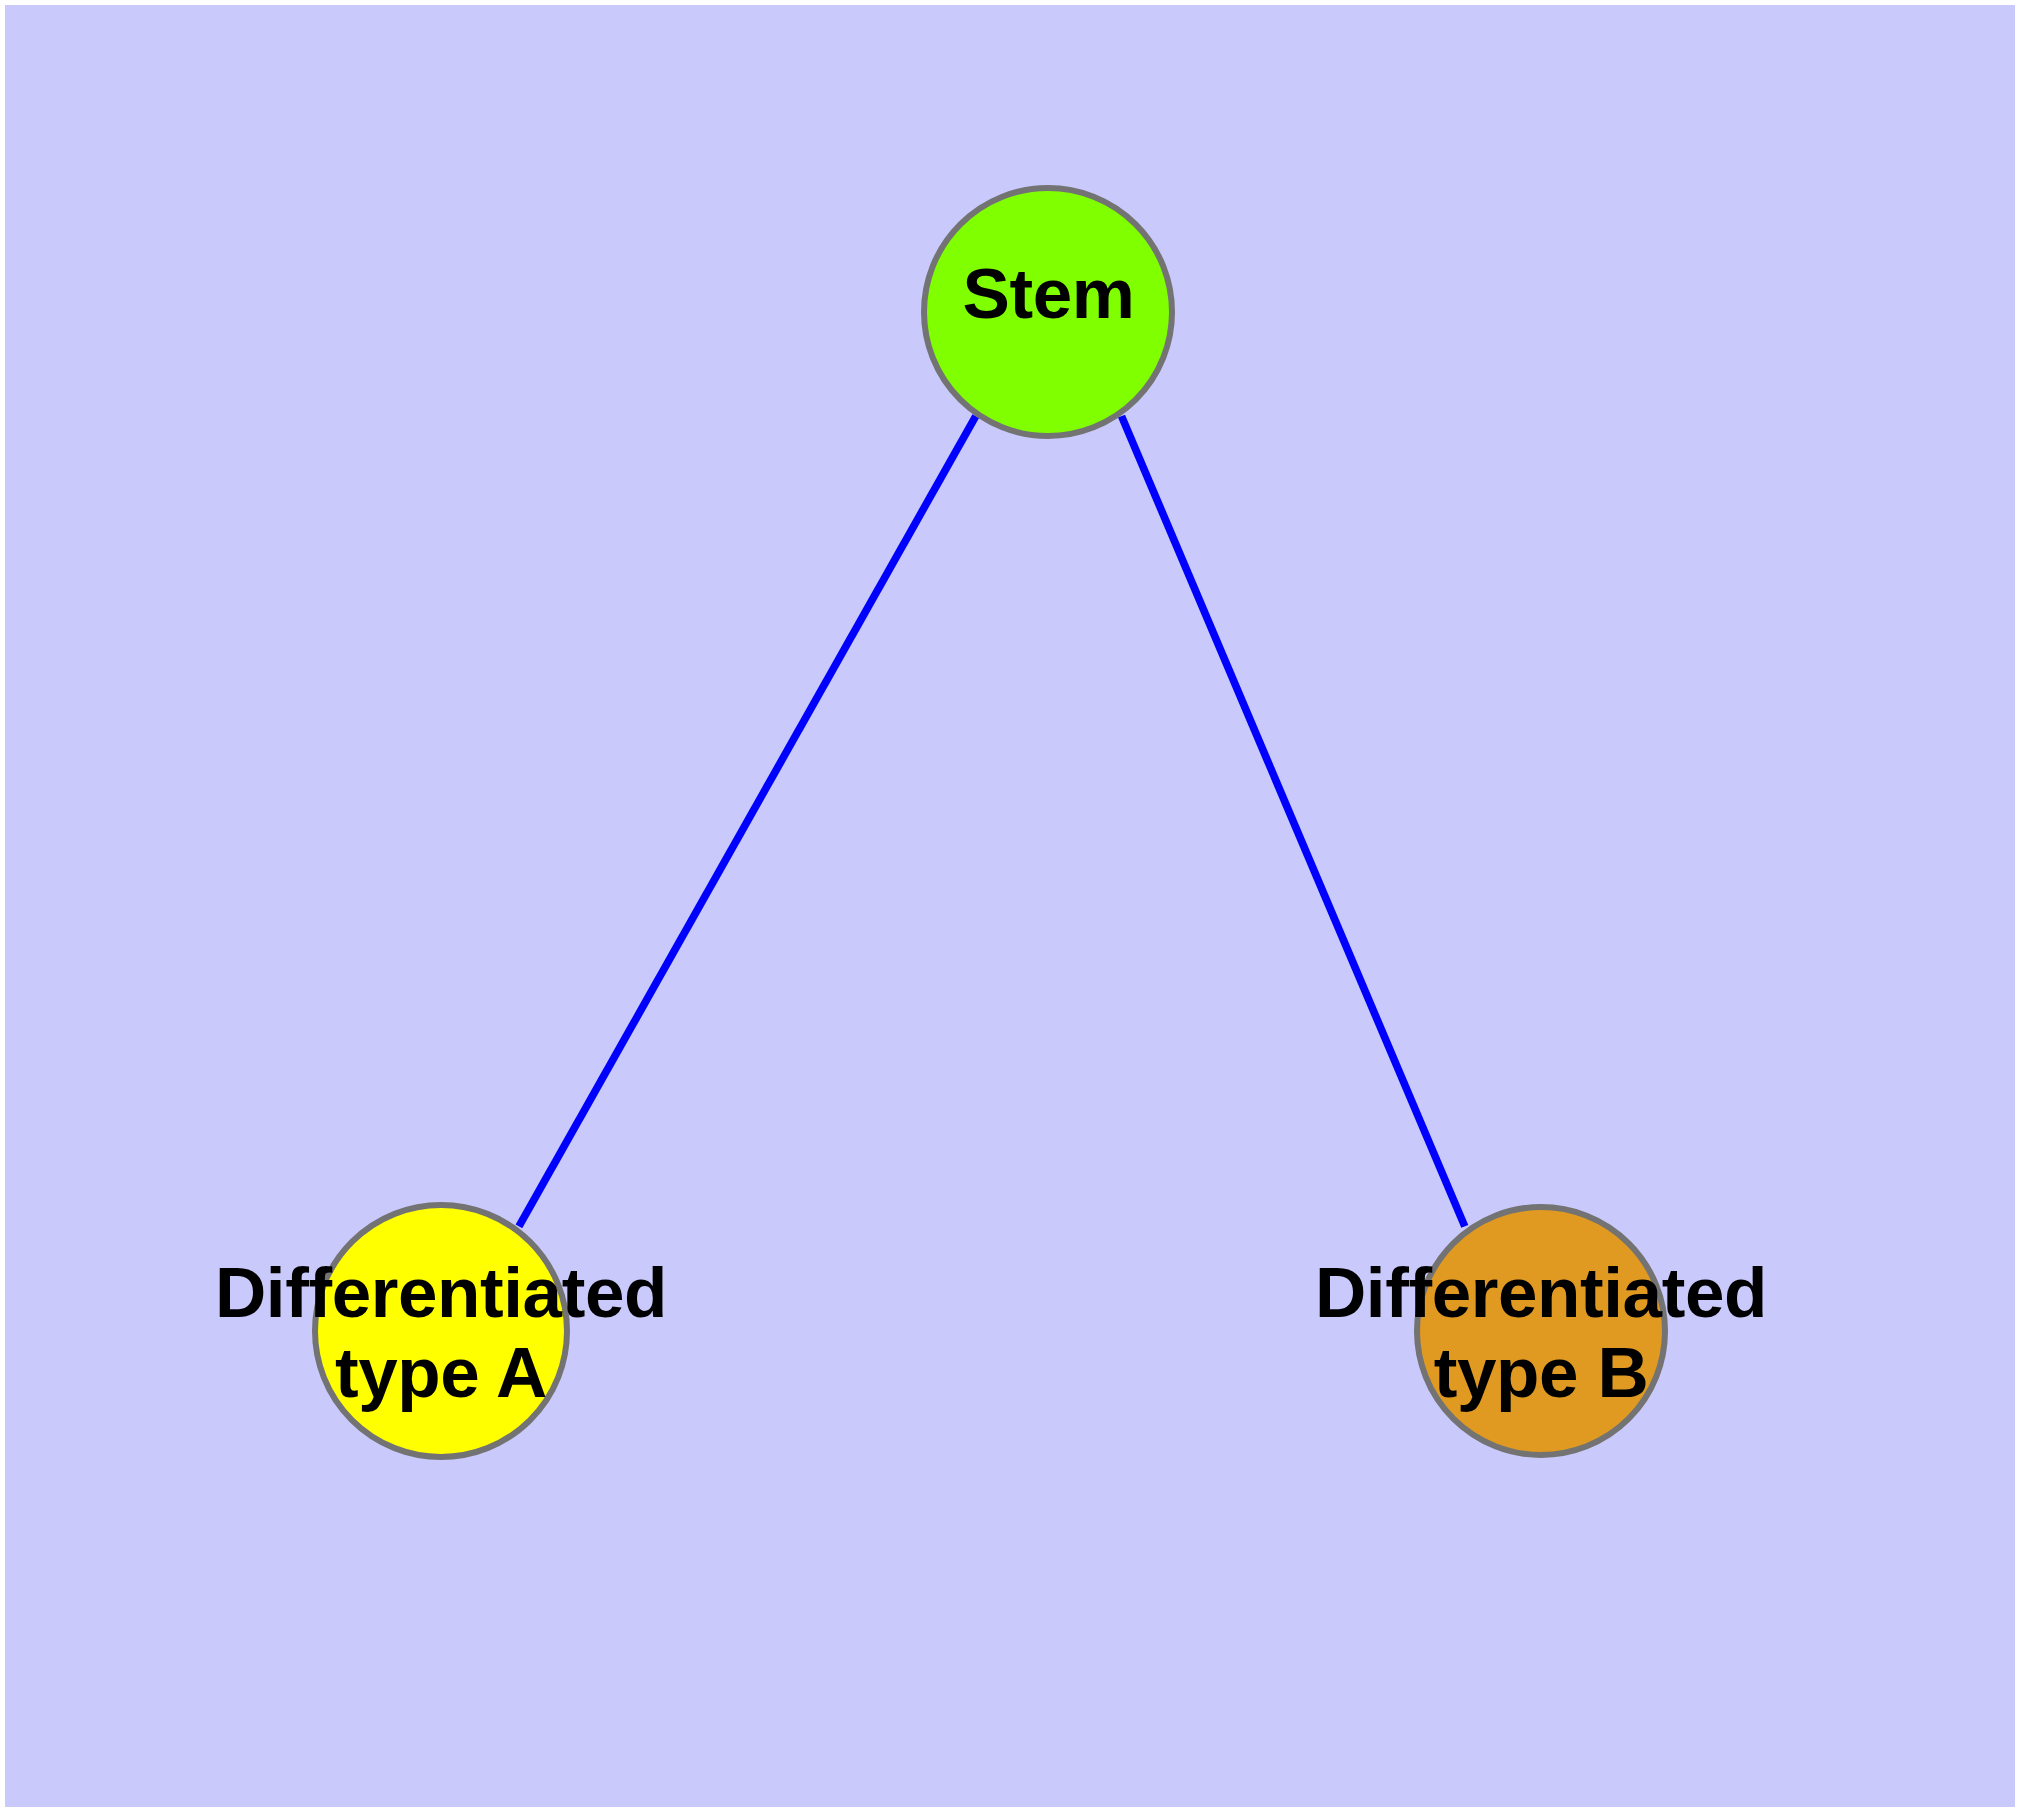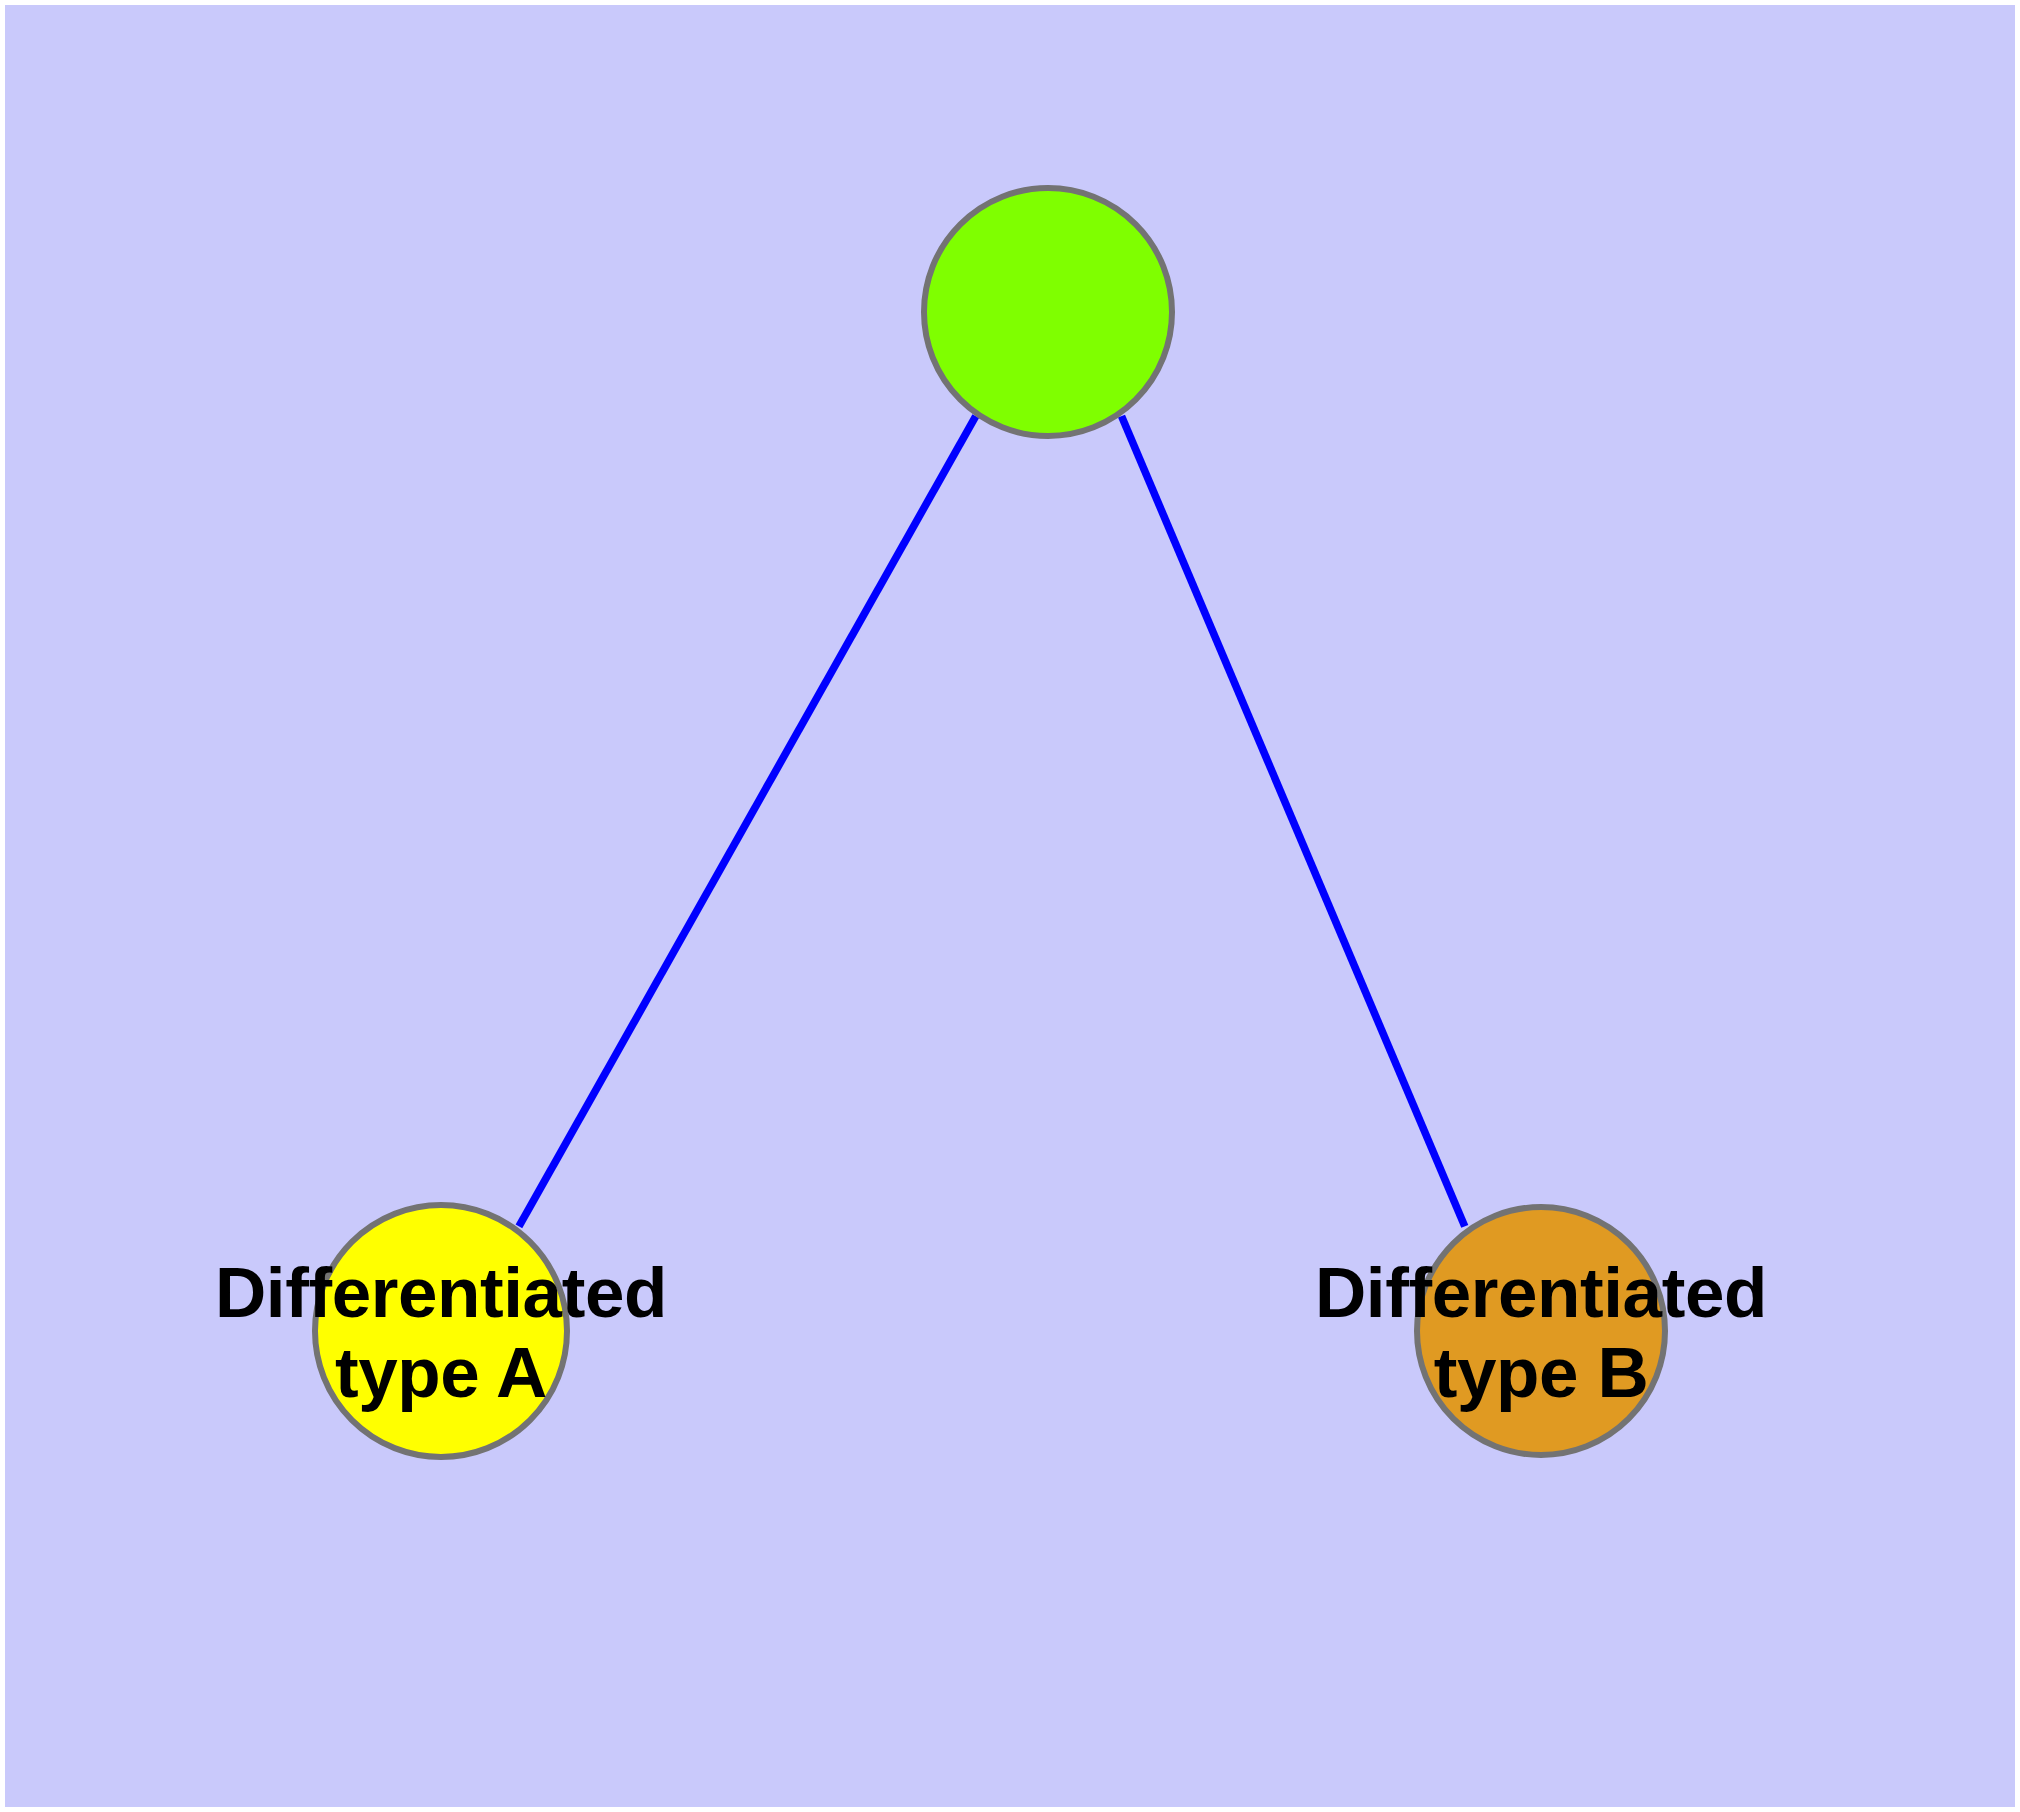--- a/index.html
+++ b/index.html
@@ -119,20 +119,21 @@
   <div id="graph-background"></div>
 
   <svg id="edge-layer" viewBox="0 0 2384 2138" xmlns="http://www.w3.org/2000/svg">
     <line x1="1151" y1="491" x2="612" y2="1447" stroke="#0000ff" stroke-width="9"></line>
     <line x1="1323" y1="491" x2="1728" y2="1447" stroke="#0000ff" stroke-width="9"></line>
   </svg>
 
   <div id="node-layer">
 
     <div class="graph-node" id="node-stem"></div>
+    <div class="node-label" id="label-stem">Stem</div>
 
     <div class="graph-node" id="node-diff-a"></div>
     <div class="node-label" id="label-diff-a">Differentiated
 type A</div>
 
     <div class="graph-node" id="node-diff-b"></div>
     <div class="node-label" id="label-diff-b">Differentiated
 type B</div>
 
   </div>

